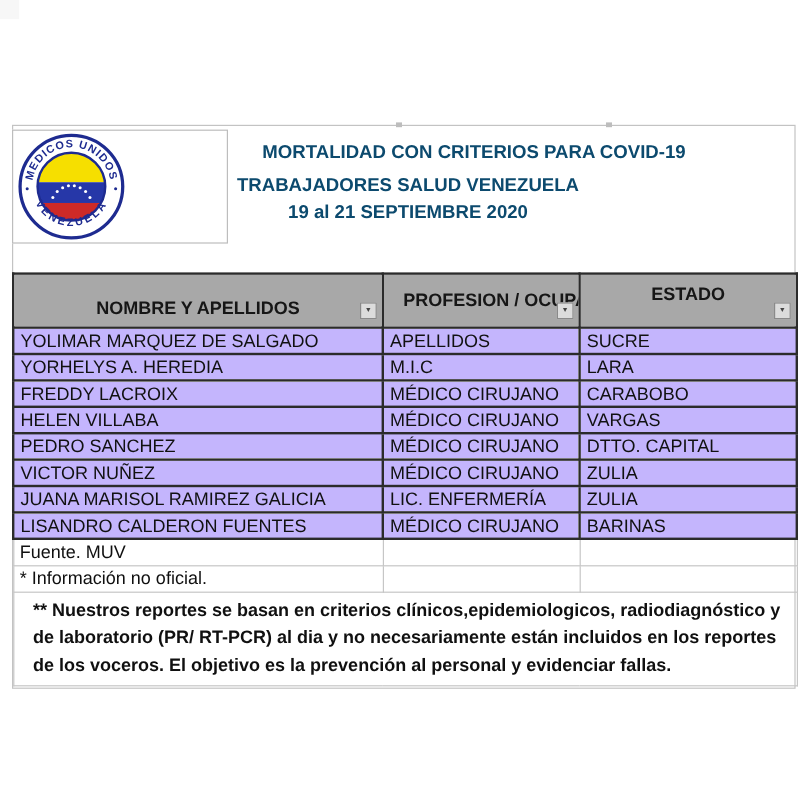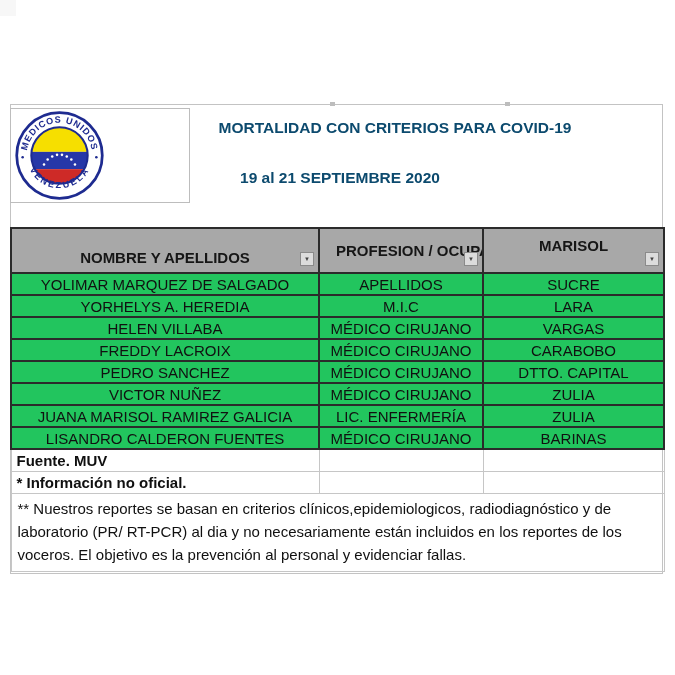--- a/index.html
+++ b/index.html
@@ -56,30 +56,30 @@
   }
   th.h-nombre{vertical-align:bottom;padding-bottom:6px;}
   th.h-profesion{vertical-align:middle;padding:0 16px;white-space:normal;}
   th.h-estado{vertical-align:middle;padding-bottom:10px;}
   .filter{
     position:absolute;right:4px;bottom:6px;width:14px;height:14px;
     background:var(--filter-btn-bg);border:1px solid var(--filter-btn-border);
     font-size:6px;line-height:12px;text-align:center;color:#444;cursor:pointer;
   }
   tbody.data td{
-    height:22px;border:2px solid var(--border-dark);background:#22c55e;
-    padding:0 5px;vertical-align:middle;color:#111;text-align:center;
+    height:22px;border:2px solid var(--border-dark);background:#c4b5fd;
+    padding:0 5px;vertical-align:middle;color:#111;
   }
   tr.light-row td{
     height:22px;border:1px solid var(--border-light);
-    padding:0 5px;font-weight:bold;vertical-align:middle;color:#101010;
+    padding:0 5px;font-weight:normal;vertical-align:middle;color:#101010;
   }
   tr.note-row td{
     border:1px solid var(--border-light);border-top:none;
-    padding:3px 6px 5px 6px;font-weight:normal;white-space:normal;
+    padding:3px 6px 5px 16px;font-weight:bold;white-space:normal;
     line-height:23px;color:#101010;
   }
 </style>
 </head>
 <body>
 
 <div class="page">
 
   <div class="corner-artifact"></div>
   <div class="content-box"></div>
@@ -115,64 +115,65 @@
       <text class="logo-text logo-text-top">
         <textPath href="#arcTop" startOffset="50%" text-anchor="middle">MEDICOS UNIDOS</textPath>
       </text>
       <text class="logo-text logo-text-bottom">
         <textPath href="#arcBottom" startOffset="50%" text-anchor="middle">VENEZUELA</textPath>
       </text>
     </svg>
   </div>
 
   <div class="title-line title-1">MORTALIDAD CON CRITERIOS PARA  COVID-19</div>
+  <div class="title-line title-2">TRABAJADORES SALUD VENEZUELA</div>
   <div class="title-line title-3">19 al 21 SEPTIEMBRE 2020</div>
 
   <table class="report">
     <colgroup>
       <col style="width:308px">
         <col style="width:164px">
         <col style="width:181px">
     </colgroup>
     <thead>
       <tr>
         <th class="h-nombre">
           <span>NOMBRE Y APELLIDOS</span>
           <span class="filter">▼</span>
         </th>
         <th class="h-profesion">
           <span>PROFESION / OCUPACION</span>
           <span class="filter">▼</span>
         </th>
         <th class="h-estado">
-          <span>MARISOL</span>
+          <span>ESTADO</span>
           <span class="filter">▼</span>
         </th>
       </tr>
     </thead>
     <tbody class="data" id="table-body">
         <tr>
           <td>YOLIMAR MARQUEZ DE SALGADO</td>
           <td>APELLIDOS</td>
           <td>SUCRE</td>
         </tr>
         <tr>
           <td>YORHELYS A. HEREDIA</td>
           <td>M.I.C</td>
           <td>LARA</td>
         </tr>
         <tr>
+          <td>FREDDY LACROIX</td>
+          <td>MÉDICO CIRUJANO</td>
+          <td>CARABOBO</td>
+        </tr>
+        <tr>
           <td>HELEN VILLABA</td>
           <td>MÉDICO CIRUJANO</td>
           <td>VARGAS</td>
-        </tr>
-        <tr>
-          <td>FREDDY LACROIX</td>
-          <td>MÉDICO CIRUJANO</td>
-          <td>CARABOBO</td>
         </tr>
         <tr>
           <td>PEDRO SANCHEZ</td>
           <td>MÉDICO CIRUJANO</td>
           <td>DTTO. CAPITAL</td>
         </tr>
         <tr>
           <td>VICTOR NUÑEZ</td>
           <td>MÉDICO CIRUJANO</td>
           <td>ZULIA</td>

